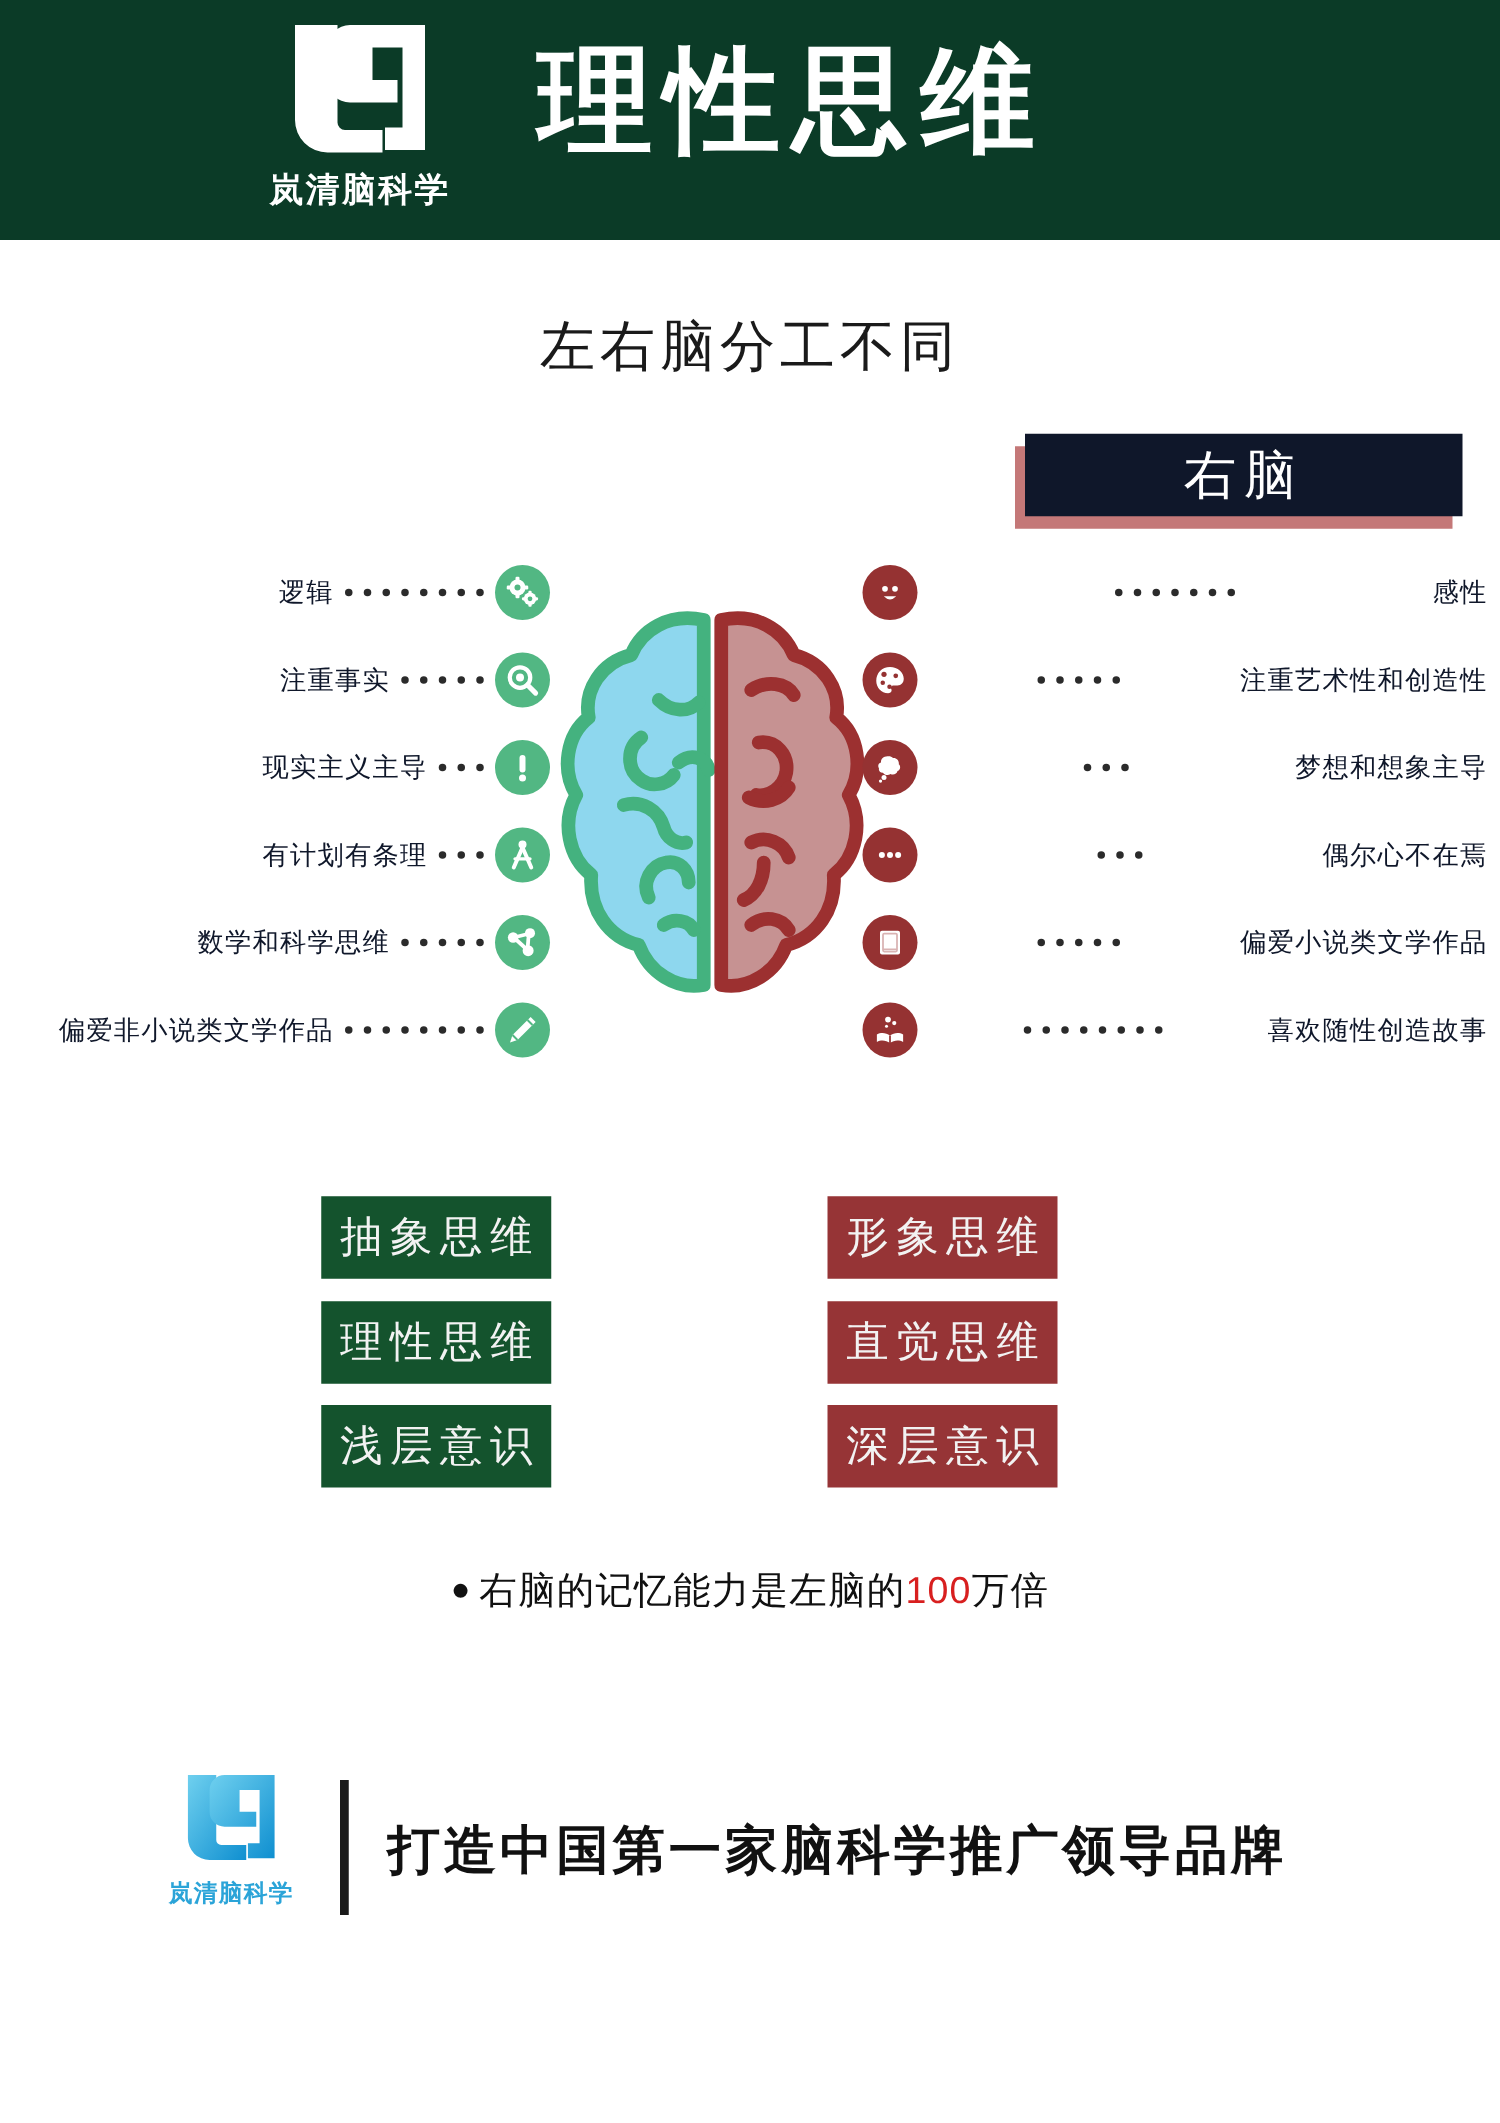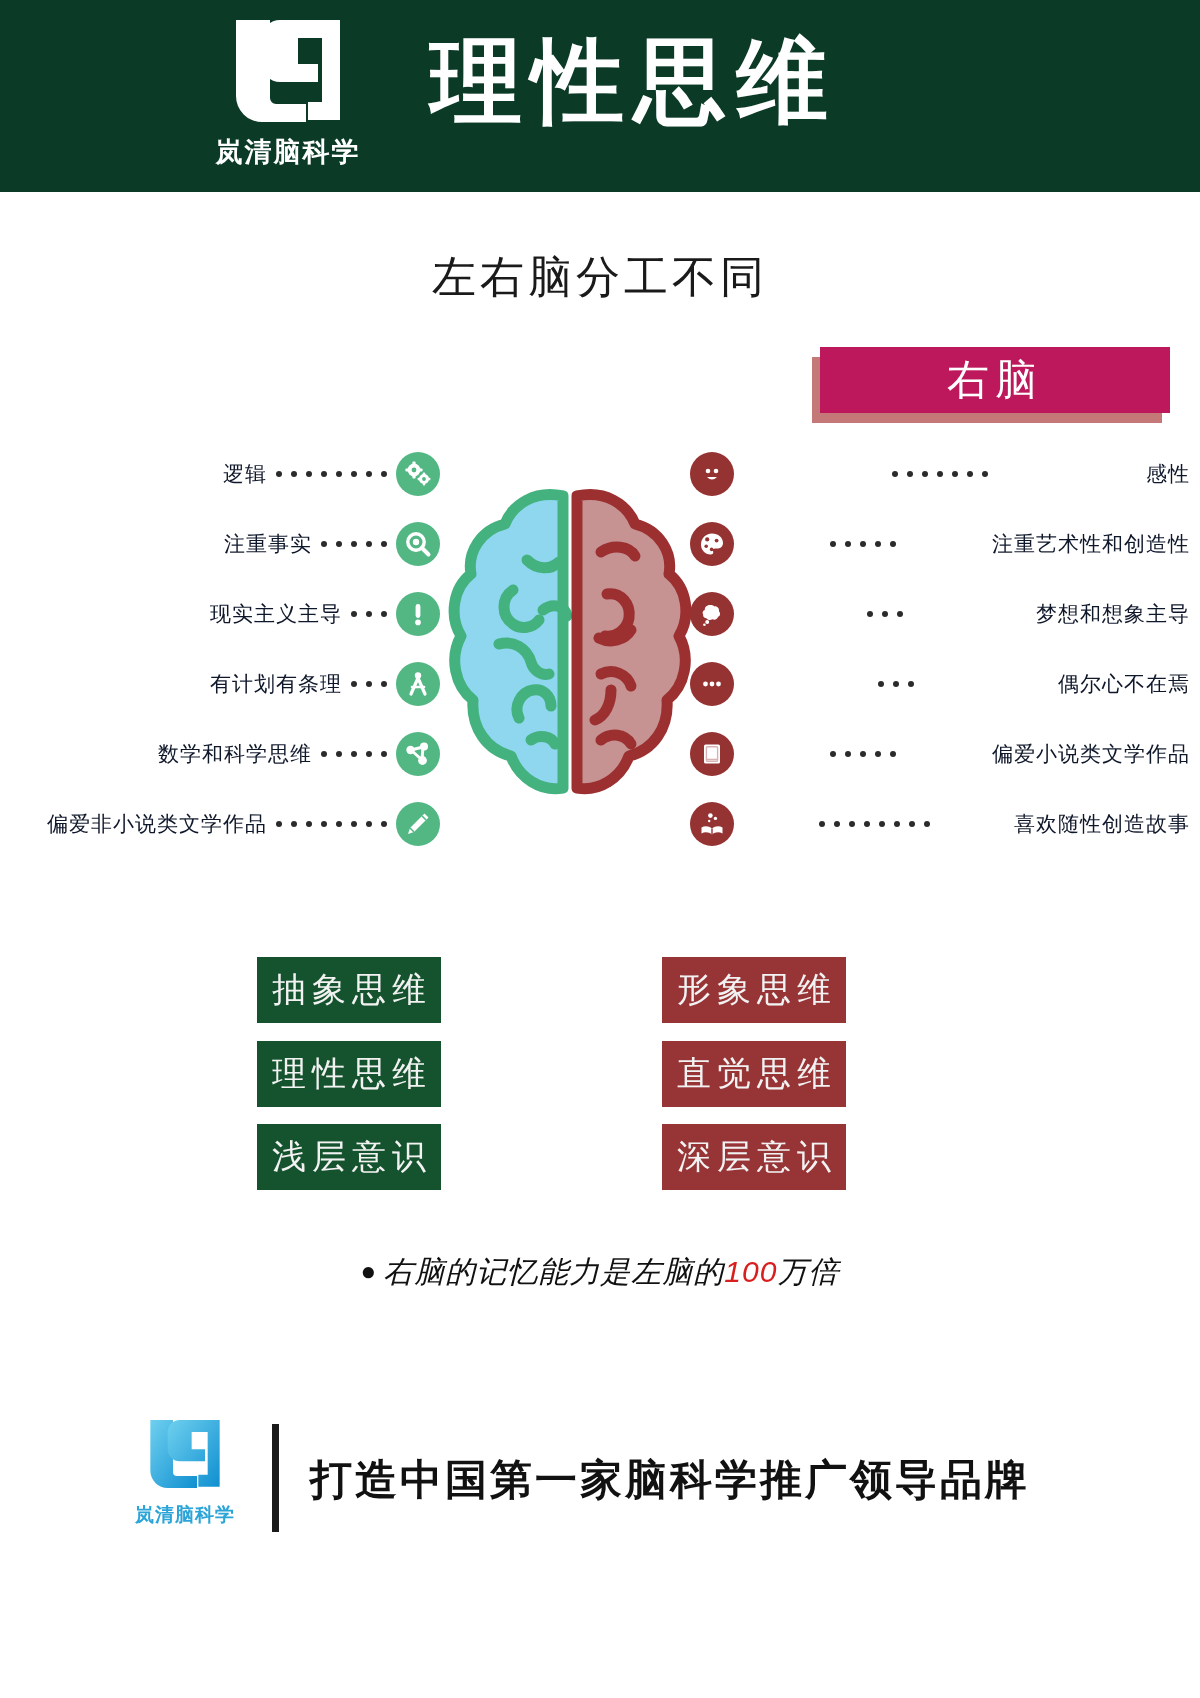--- a/index.html
+++ b/index.html
@@ -51,21 +51,21 @@
     color:#fff;font-size:42px;letter-spacing:6px;
     font-family:"Liberation Sans","DejaVu Sans",sans-serif;
   }
   .banner-left{
     left:22px;top:352px;width:340px;height:66px;
     background:#0b5c22;
     box-shadow:8px 10px 0 0 #17a6d4;
   }
   .banner-right{
     left:820px;top:347px;width:350px;height:66px;
-    background:#be185d;
+    background:#0f172a;
     box-shadow:-8px 10px 0 0 #c47878;
   }
 
   
   .col-left{position:absolute;left:0px;top:440px;width:440px;}
   .col-right{position:absolute;left:690px;top:440px;width:500px;}
 
   .row{
     display:flex;align-items:center;height:68px;margin-bottom:2px;
   }
@@ -107,21 +107,20 @@
   .col-b{left:662px;}
   .r0{top:7px;}
   .r1{top:91px;}
   .r2{top:174px;}
 
   
   .fact{
     position:absolute;left:0;top:1252px;width:1200px;text-align:center;
     font-size:30px;color:#111;letter-spacing:1px;
     font-family:"Liberation Sans","DejaVu Sans",sans-serif;
-    font-style:italic;
   }
   .fact .bullet{font-size:26px;vertical-align:2px;margin-right:6px;}
   .fact .hl{color:#d81f1f;}
 
   
   .footer{position:absolute;left:0;top:1400px;width:1200px;height:190px;}
   .footer-logo{position:absolute;left:120px;top:12px;width:130px;height:140px;
     display:flex;flex-direction:column;align-items:center;}
   .footer-logo svg{width:80px;height:84px;display:block;}
   .footer-logo .ftxt{

